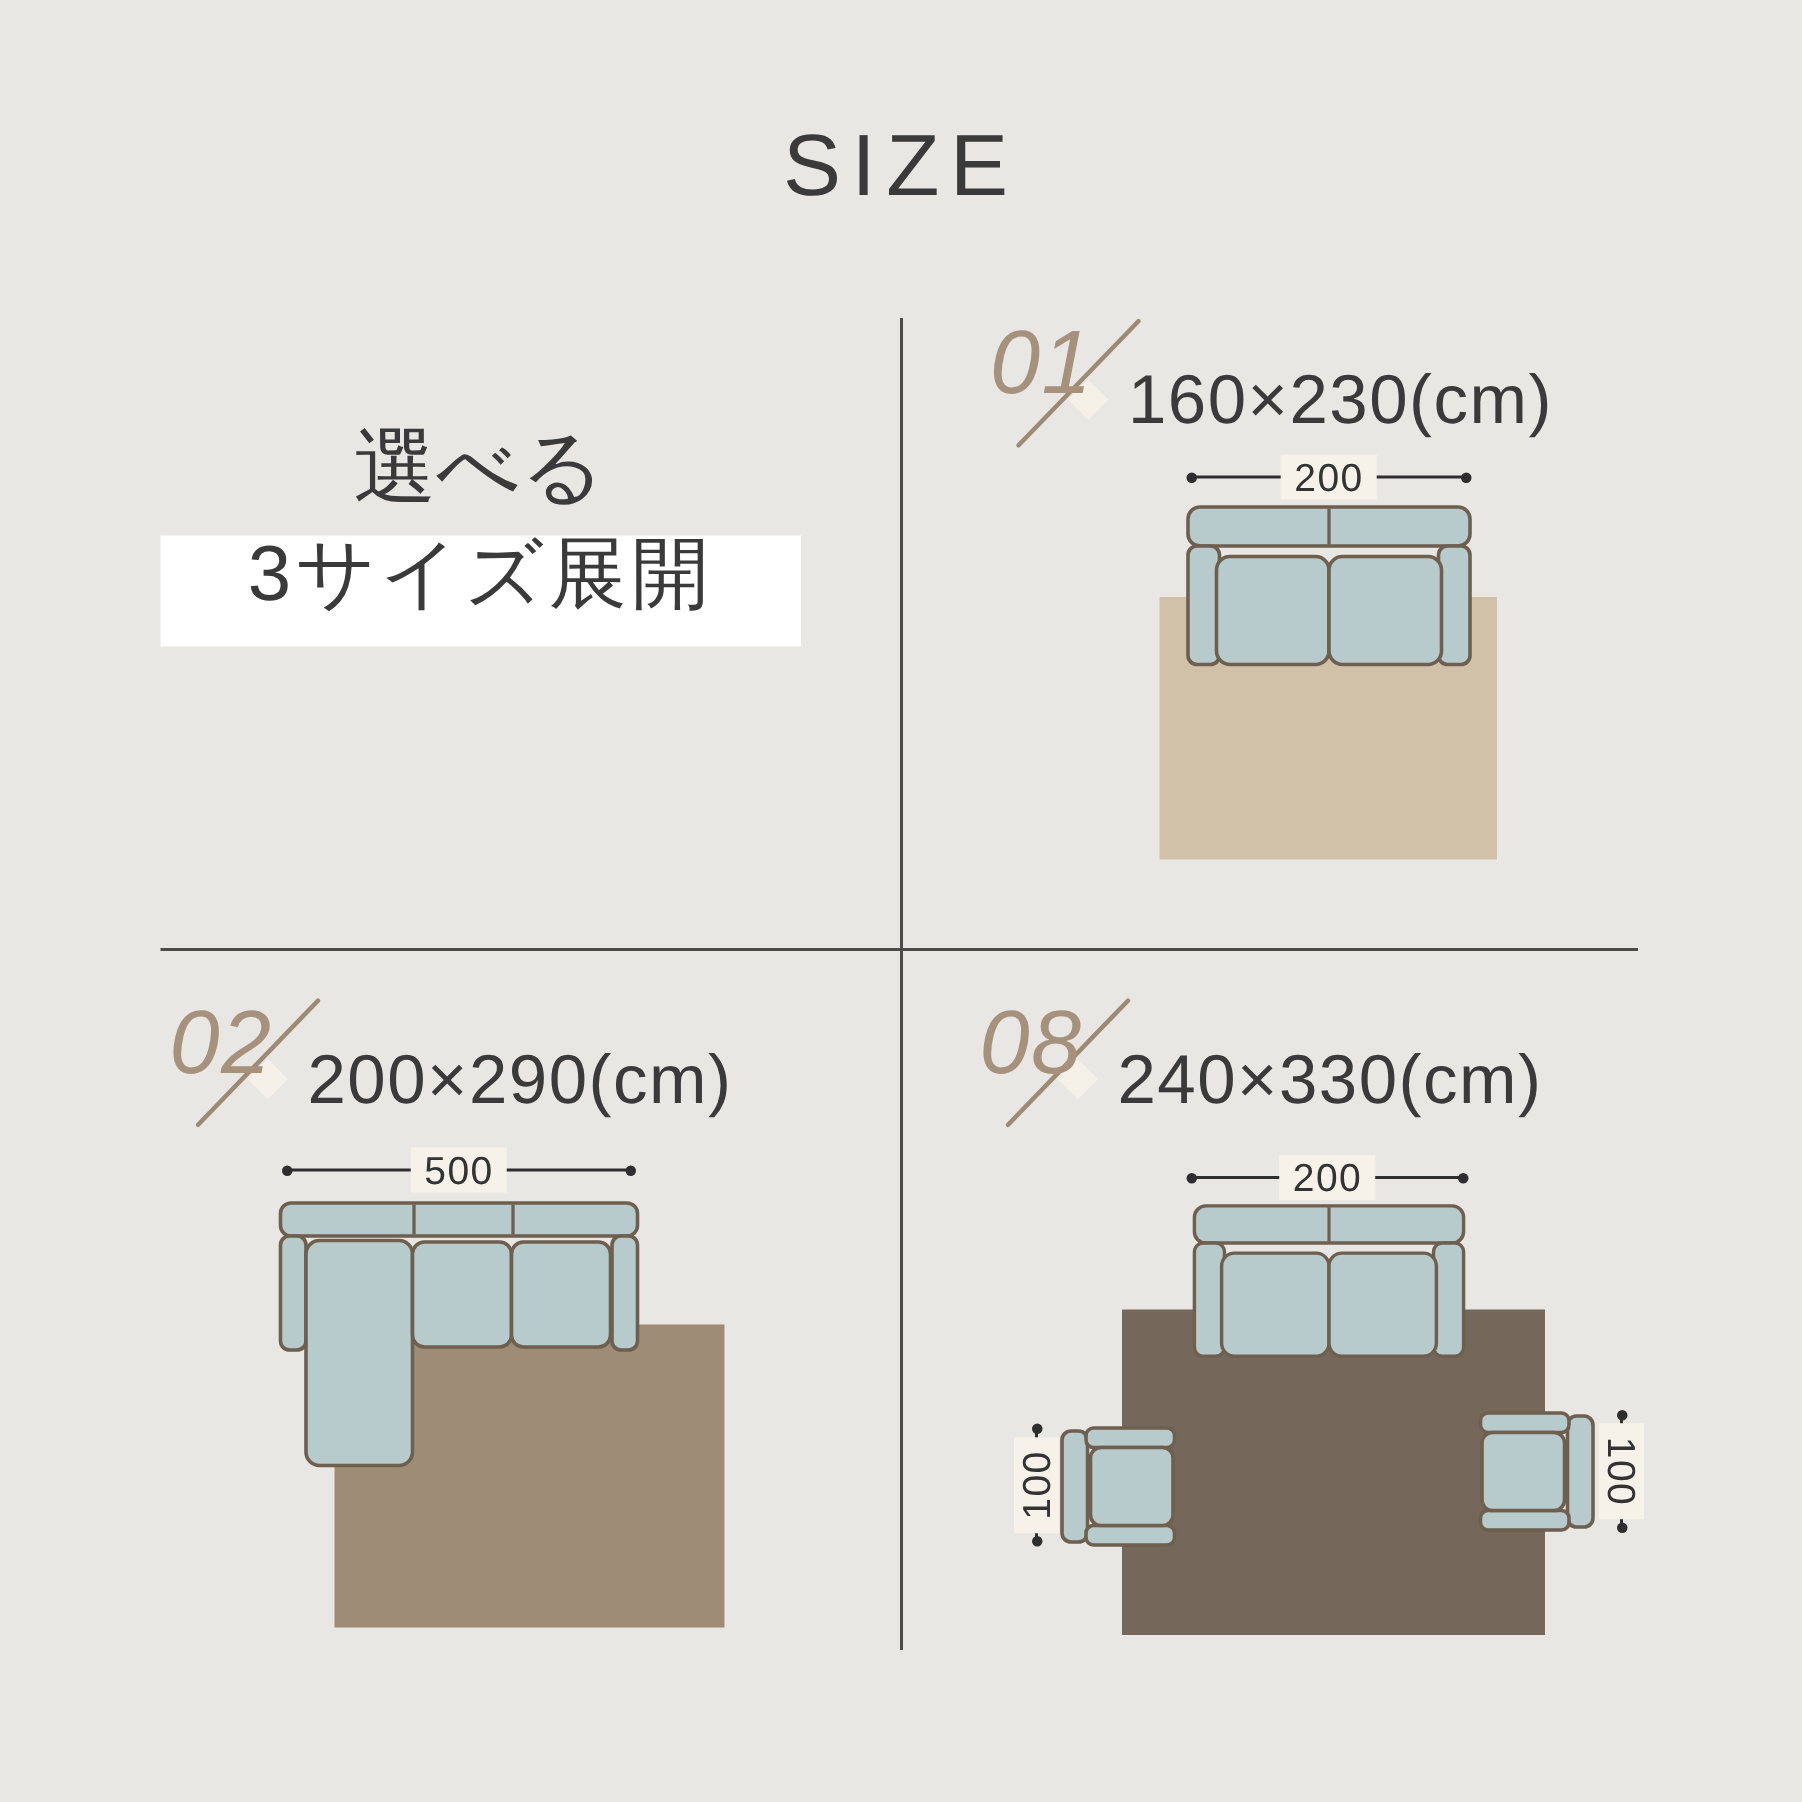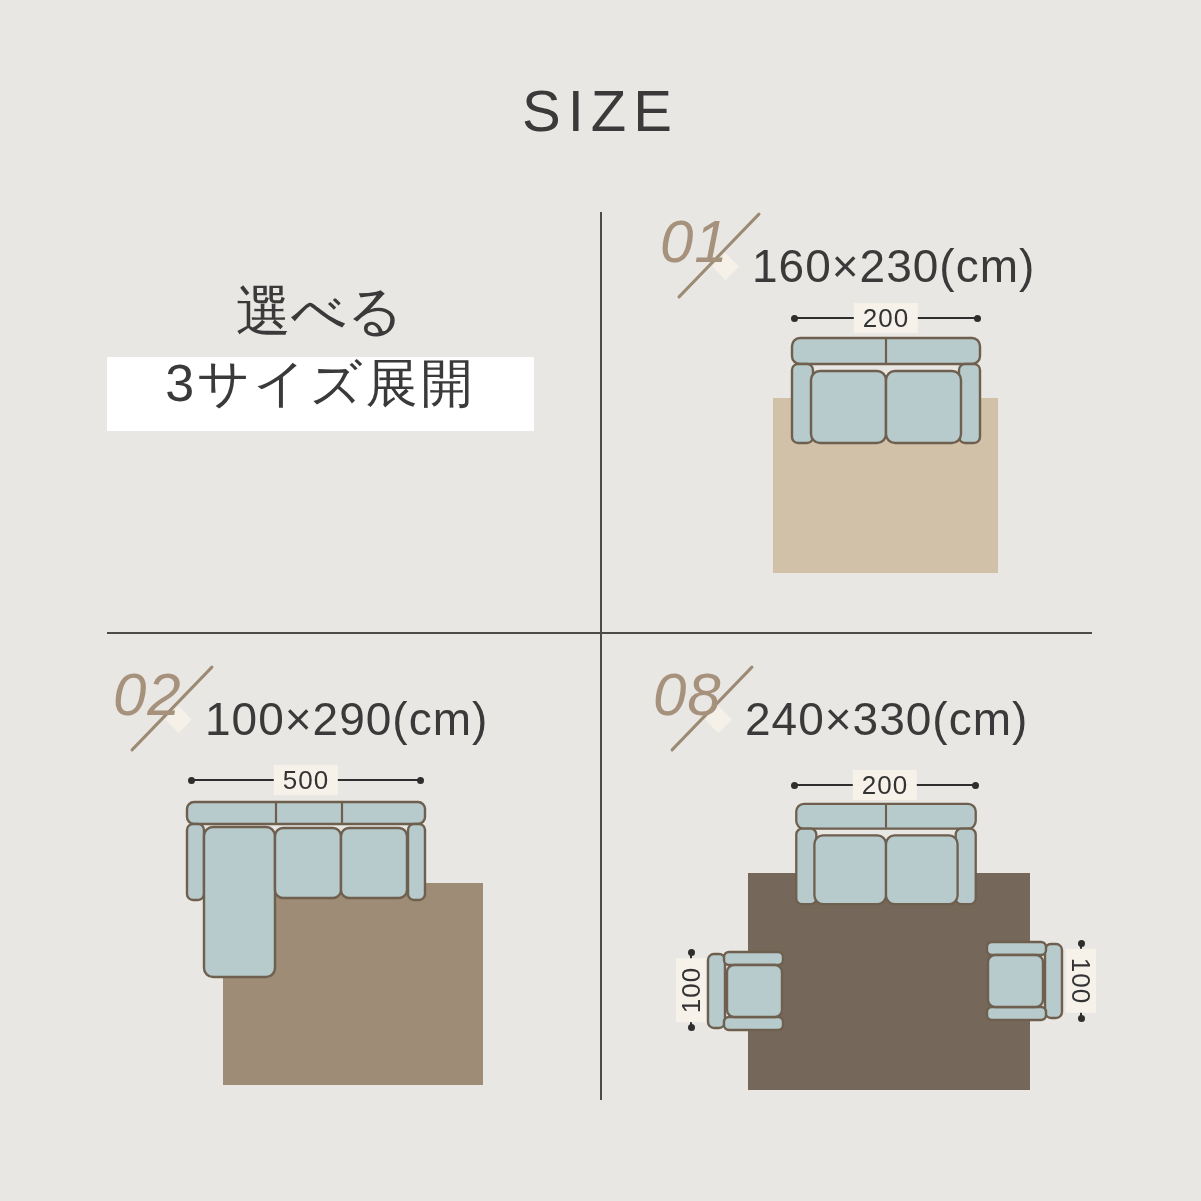--- a/index.html
+++ b/index.html
@@ -163,21 +163,21 @@
   </div>
   <div class="abs rug rug-1" style="left:773px;top:398px;width:225px;height:175px;"></div>
   <svg class="abs furniture" style="left:790px;top:336px;" width="192" height="110" viewBox="0 0 192 110">
       <use href="#sofa2"></use>
     </svg>
 
   <div class="abs opt-header" style="left:111px;top:663px;">
     <span class="opt-diamond"></span>
     <span class="opt-slash"></span>
     <span class="opt-num">02</span>
-    <span class="opt-size">100×290(cm)</span>
+    <span class="opt-size">200×290(cm)</span>
   </div>
   <div class="abs dim-h" style="left:190px;top:779px;width:232px;">
     <span class="dim-label">500</span>
   </div>
   <div class="abs rug rug-2" style="left:223px;top:883px;width:260px;height:202px;"></div>
   <svg class="abs furniture" style="left:185px;top:800px;" width="242" height="180" viewBox="0 0 242 180">
       <use href="#sofaL"></use>
     </svg>
 
   <div class="abs opt-header" style="left:651px;top:663px;">

